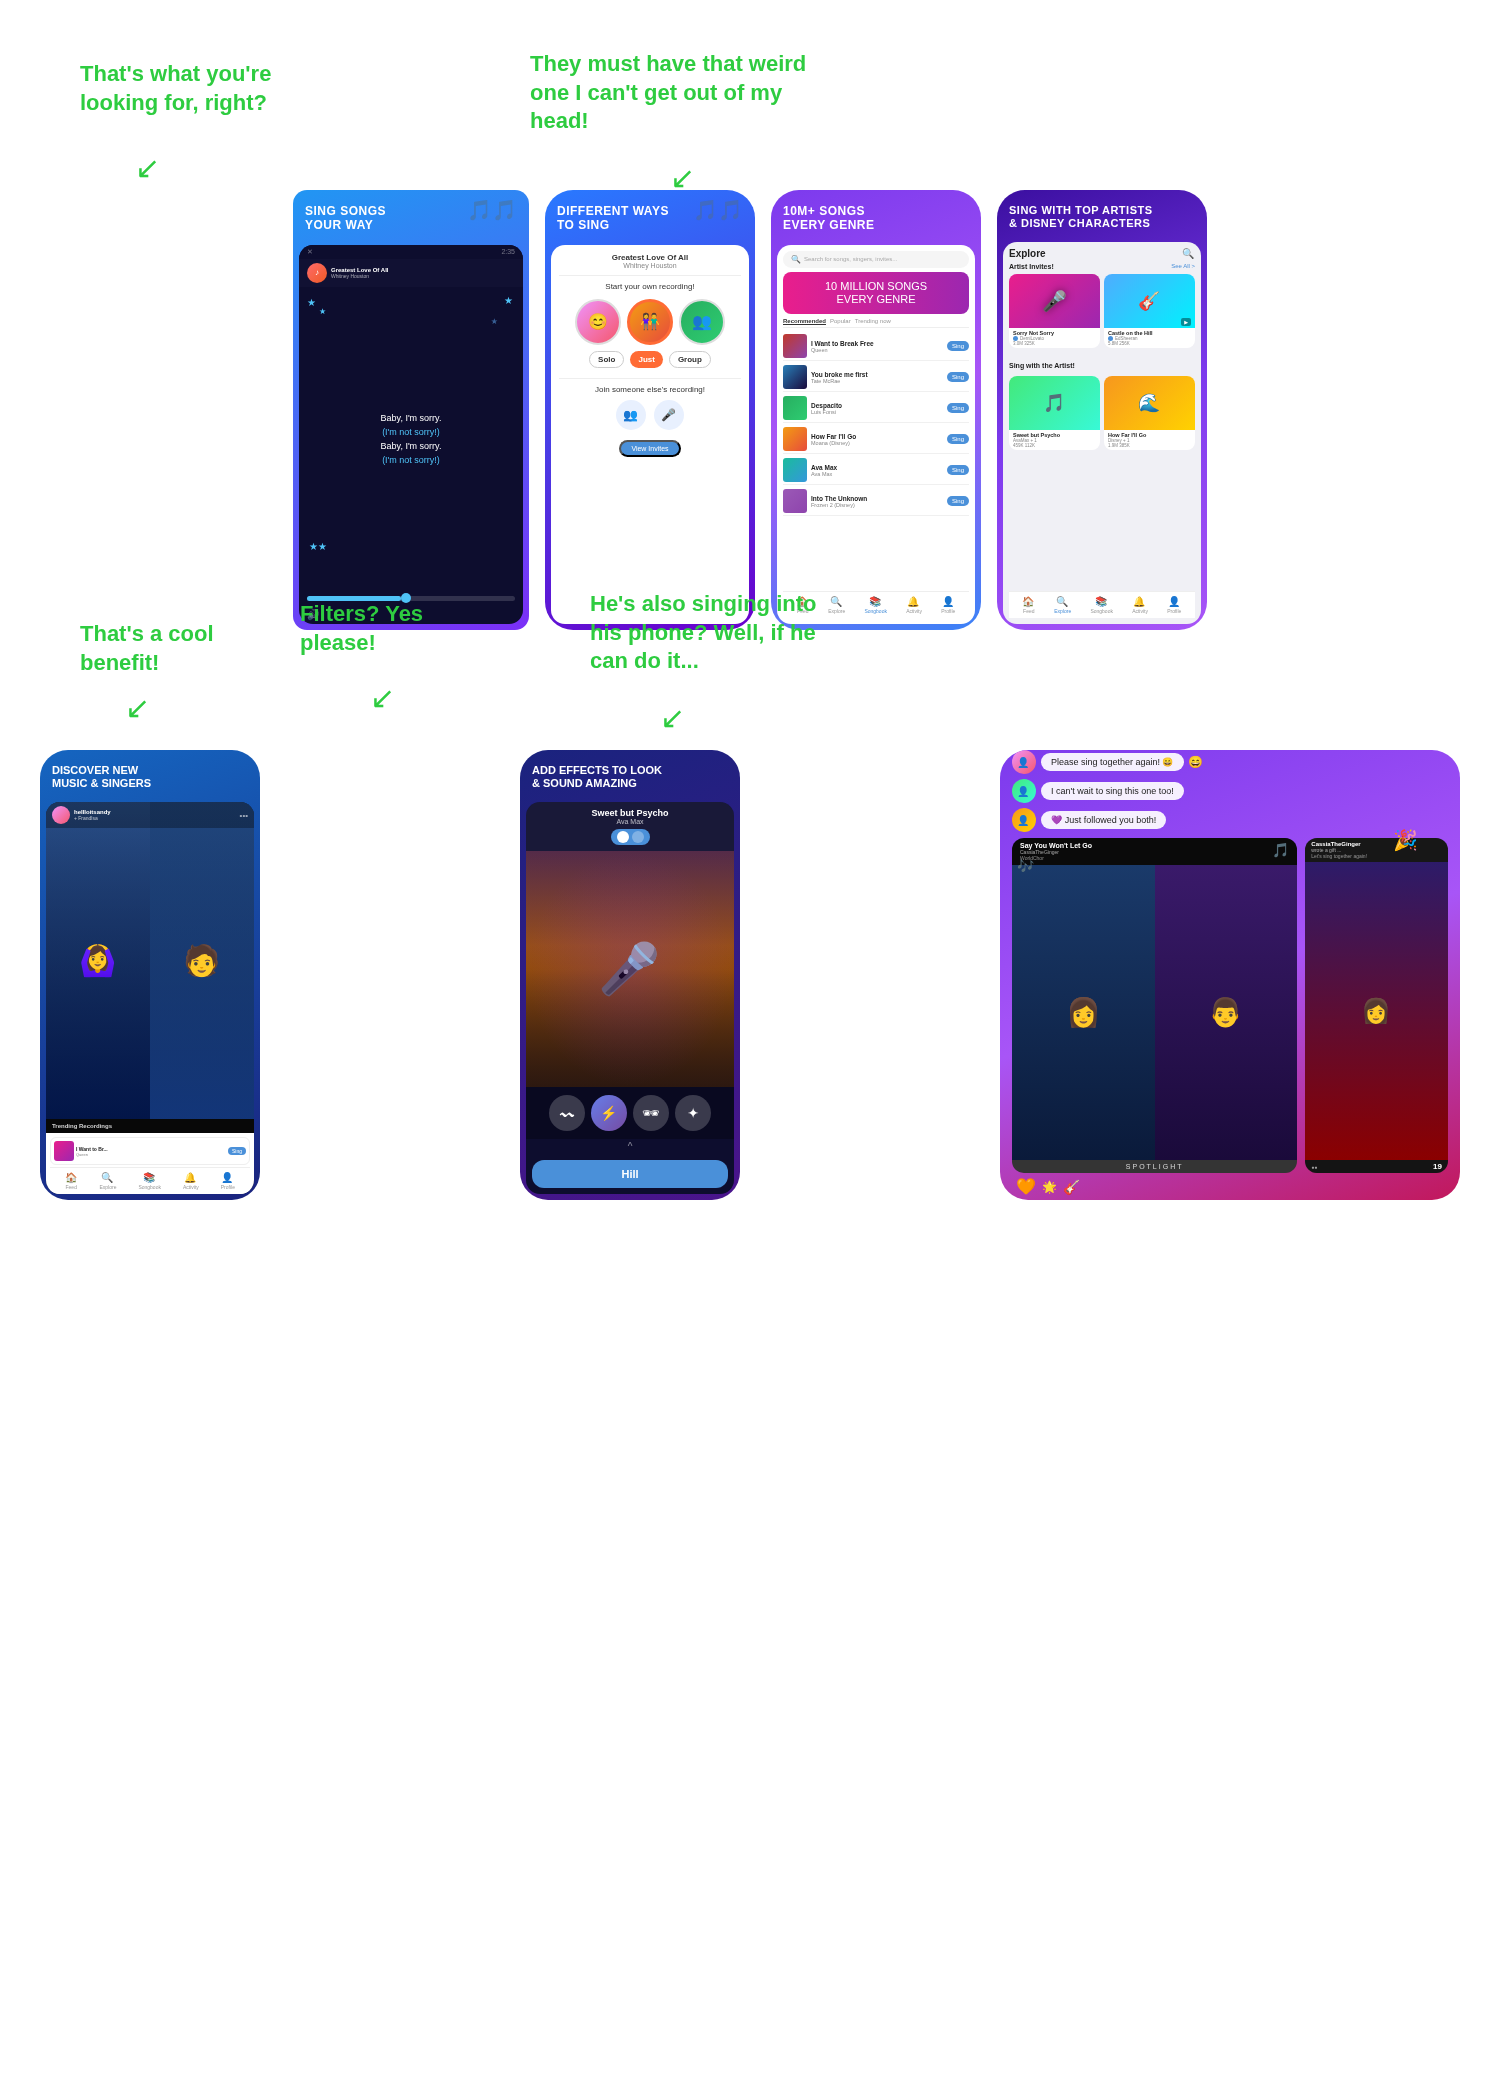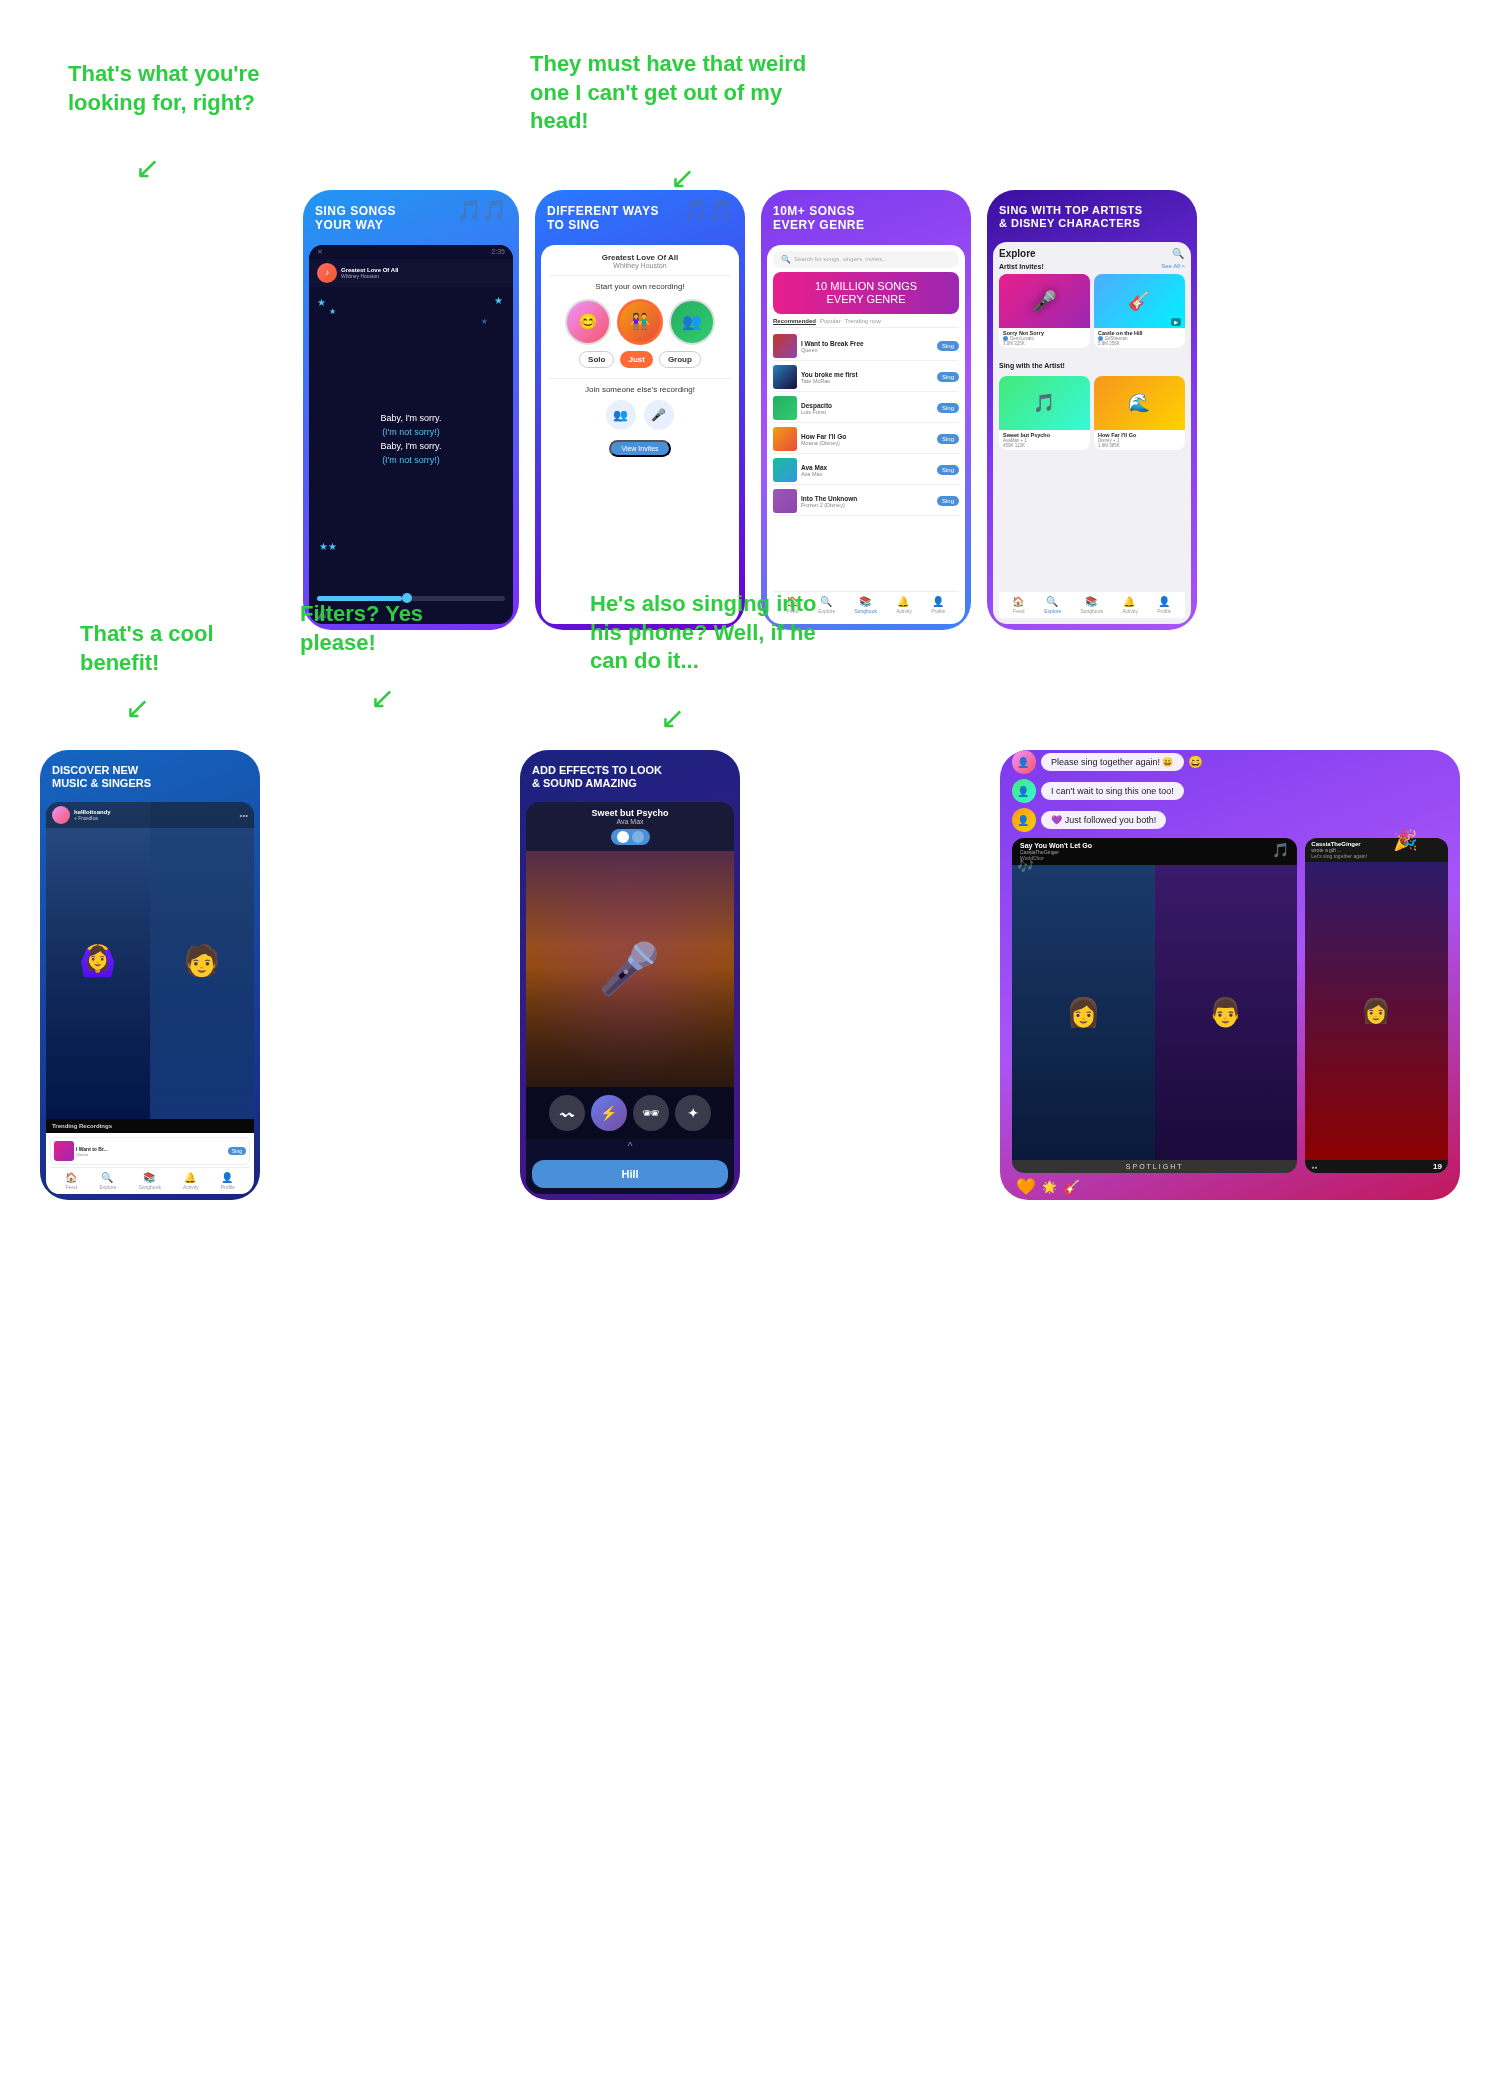--- a/index.html
+++ b/index.html
@@ -189,21 +189,21 @@
       padding: 8px;
       text-align: center;
       margin: 6px;
       border-radius: 12px;
       cursor: pointer;
     }
 
     
     .annot-topleft {
       top: 30px;
-      left: 28px;
+      left: 40px;
       max-width: 200px;
     }
     .annot-topright {
       top: 20px;
       left: 490px;
       max-width: 280px;
     }
 
     
     .section-top {
@@ -245,21 +245,21 @@
   <div class="section-top">
 
     <div class="annotation annot-topleft">That's what you're looking for, right?</div>
     <div class="arrow-down" style="top:120px; left:95px;">↙</div>
 
     <div class="annotation annot-topright">They must have that weird one I can't get out of my head!</div>
     <div class="arrow-down" style="top:130px; left:630px;">↙</div>
 
     <div class="row1">
 
-      <div class="phone-mockup phone-blue" style="width:216px; height:440px;">
+      <div class="phone-mockup phone-blue" style="width:236px; height:440px;border-radius:14px;">
         <div class="phone-screen">
           <div class="phone-title" style="white-space:pre-line; font-size:12px; padding:14px 12px 6px;">SING SONGS
 YOUR WAY</div>
           <div class="music-notes">🎵🎵</div>
 
           <div style="margin:6px; border-radius:14px; overflow:hidden; flex:1; background:#0d0d2e; display:flex; flex-direction:column;">
 
             <div style="background:#0d0d2e; padding:3px 8px; display:flex; justify-content:space-between; align-items:center;">
               <div style="font-size:7px; color:rgba(255,255,255,0.4);">✕</div>
               <div style="font-size:7px; color:rgba(255,255,255,0.4);">2:35</div>

